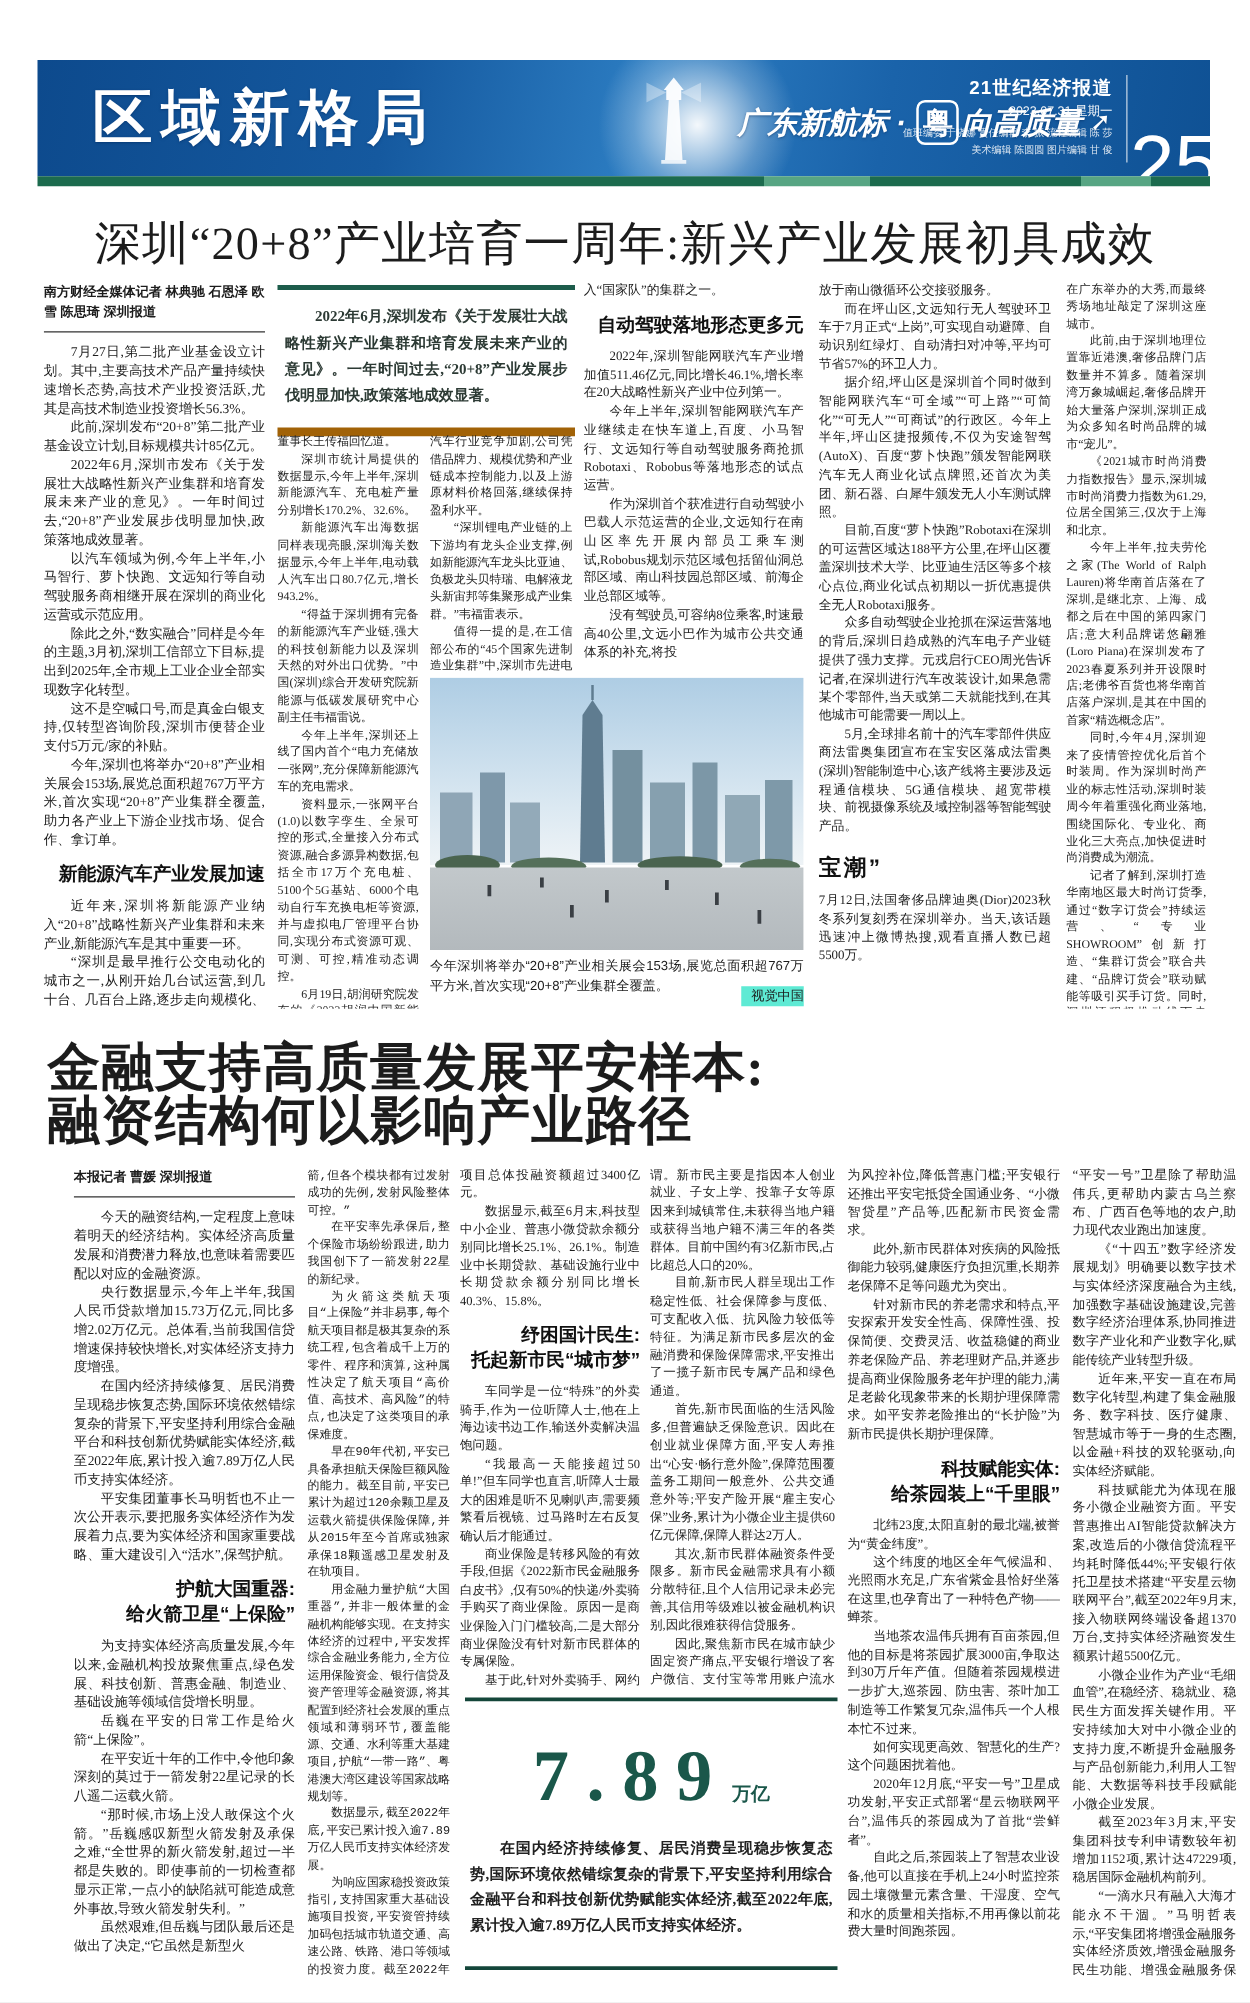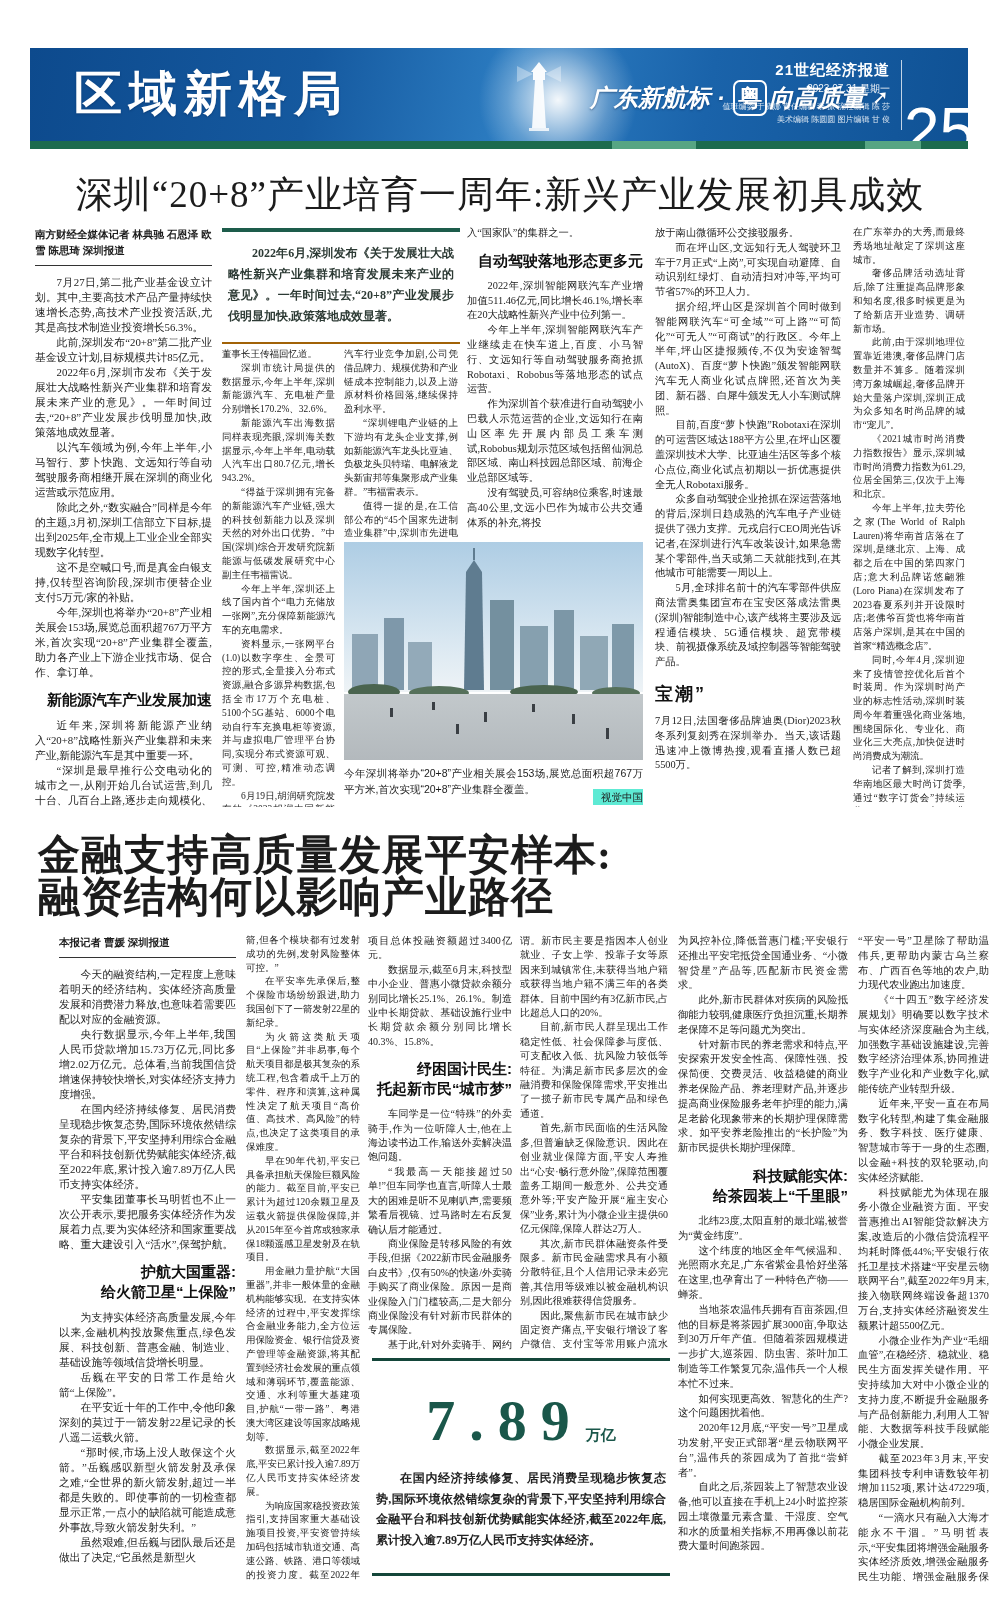--- a/index.html
+++ b/index.html
@@ -30,41 +30,41 @@
   
   .a1-headline{position:absolute;left:38px;top:170px;width:924px;text-align:center;font-size:37px;font-weight:400;
           letter-spacing:1px;white-space:nowrap;}
   .a1{position:absolute;left:35px;top:224px;width:930px;height:585px;}
   .col{position:absolute;overflow:hidden;text-align:justify;}
   .col p{margin:0;text-indent:2em;text-align:justify;}
   .cont-first p:first-child{text-indent:0;}
   .byline{font-family:"Liberation Sans","DejaVu Sans",sans-serif;font-weight:bold;font-size:10.5px;line-height:16px;
           border-bottom:1px solid #333;padding-bottom:7px;margin-bottom:9px;text-align:left;}
   .a1c1{left:0;top:2px;width:177px;height:581px;font-size:10.8px;line-height:15px;}
-  .a1box{position:absolute;left:187px;top:4px;width:226px;height:88px;border-top:4px solid #1d5c4b;border-bottom:2px solid #a16207;
+  .a1box{position:absolute;left:187px;top:4px;width:226px;height:88px;border-top:4px solid #1d5c4b;border-bottom:7px solid #a16207;
           padding:11px 6px;font-size:12px;line-height:21px;font-weight:600;color:#2c3a34;text-align:justify;overflow:hidden;}
   .a1box p{margin:0;text-indent:2em;}
   .a1c2{left:187px;top:124px;width:113px;height:459px;font-size:9.5px;line-height:13.8px;}
   .a1c3{left:309px;top:124px;width:114px;height:190px;font-size:9.5px;line-height:13.8px;}
   .a1c4{left:432px;top:2px;width:176px;height:314px;font-size:10.3px;line-height:14.8px;}
   .subhead{font-family:"Liberation Sans","DejaVu Sans",sans-serif;font-weight:900;font-size:15px;line-height:20px;
           text-align:right;margin:10px 0 8px 0;color:#111;}
   .subhead2{font-family:"Liberation Sans","DejaVu Sans",sans-serif;font-weight:900;font-size:18px;line-height:24px;
           text-align:left;margin:12px 0 8px 0;letter-spacing:2px;color:#111;}
   .photo{position:absolute;left:309px;top:318px;width:299px;height:218px;overflow:hidden;}
   .caption{position:absolute;left:309px;top:541px;width:299px;height:42px;font-family:"Liberation Sans","DejaVu Sans",sans-serif;
           font-size:10.5px;line-height:16px;text-align:justify;}
   .caption .credit{position:absolute;right:0;bottom:2px;background:#5eead4;padding-left:8px;}
   .a1c5{left:620px;top:2px;width:186px;height:581px;font-size:10.3px;line-height:14.8px;}
   .a1c6{left:818px;top:2px;width:112px;height:581px;font-size:9.5px;line-height:13.8px;}
   
   .a2-headline{position:absolute;left:38px;top:834px;width:640px;font-size:42px;font-weight:900;line-height:42px;letter-spacing:1px;}
   .a2{position:absolute;left:17px;top:934px;width:930px;height:650px;margin-left:42px;}
   .a2c1{left:0;top:0;width:177px;height:648px;font-size:10.8px;line-height:15px;}
-  .a2c2{left:187px;top:0;width:114px;height:648px;font-size:9.5px;line-height:13.8px;}
+  .a2c2{left:187px;top:0;width:114px;height:648px;font-size:9.5px;line-height:13.8px;font-family:Liberation Mono, monospace;}
   .a2c3{left:309px;top:0;width:144px;height:416px;font-size:10px;line-height:14.4px;}
   .a2c4{left:461px;top:0;width:148px;height:416px;font-size:10px;line-height:14.4px;}
   .a2box{position:absolute;left:313px;top:424px;width:298px;height:212px;border-top:3px solid #14463a;
           border-bottom:3px solid #14463a;overflow:hidden;}
   .big-num{text-align:center;margin-top:26px;color:#1a574a;}
   .big-num .num{font-size:58px;font-weight:900;letter-spacing:14px;}
   .big-num .unit{font-size:15px;font-weight:900;margin-left:2px;}
   .box-text{margin:14px 4px 0 4px;font-size:12px;line-height:20.5px;font-weight:600;text-align:justify;text-indent:2em;color:#222;}
   .a2c5{left:619px;top:0;width:170px;height:648px;font-size:10.3px;line-height:14.8px;}
   .a2c6{left:799px;top:0;width:131px;height:648px;font-size:10.3px;line-height:14.8px;}
@@ -212,21 +212,20 @@
         <div>宝潮”</div>
       </div>
       <div>
           <p>7月12日,法国奢侈品牌迪奥(Dior)2023秋冬系列复刻秀在深圳举办。当天,该话题迅速冲上微博热搜,观看直播人数已超5500万。</p>
         </div>
     </div>
 
     <div class="col a1c6">
       <div class="cont-first">
           <p>在广东举办的大秀,而最终秀场地址敲定了深圳这座城市。</p>
-          <p>奢侈品牌活动选址背后,除了注重提高品牌形象和知名度,很多时候更是为了给新店开业造势、调研新市场。</p>
           <p>此前,由于深圳地理位置靠近港澳,奢侈品牌门店数量并不算多。随着深圳湾万象城崛起,奢侈品牌开始大量落户深圳,深圳正成为众多知名时尚品牌的城市“宠儿”。</p>
           <p>《2021城市时尚消费力指数报告》显示,深圳城市时尚消费力指数为61.29,位居全国第三,仅次于上海和北京。</p>
           <p>今年上半年,拉夫劳伦之家(The World of Ralph Lauren)将华南首店落在了深圳,是继北京、上海、成都之后在中国的第四家门店;意大利品牌诺悠翩雅(Loro Piana)在深圳发布了2023春夏系列并开设限时店;老佛爷百货也将华南首店落户深圳,是其在中国的首家“精选概念店”。</p>
           <p>同时,今年4月,深圳迎来了疫情管控优化后首个时装周。作为深圳时尚产业的标志性活动,深圳时装周今年着重强化商业落地,围绕国际化、专业化、商业化三大亮点,加快促进时尚消费成为潮流。</p>
           <p>记者了解到,深圳打造华南地区最大时尚订货季,通过“数字订货会”持续运营、“专业SHOWROOM”创新打造、“集群订货会”联合共建、“品牌订货会”联动赋能等吸引买手订货。同时,深圳还积极推动线下走秀、线上转化,并携手60个大型购物中心提振时尚消费。</p>
         </div>
 
     </div>
   </div>
 

